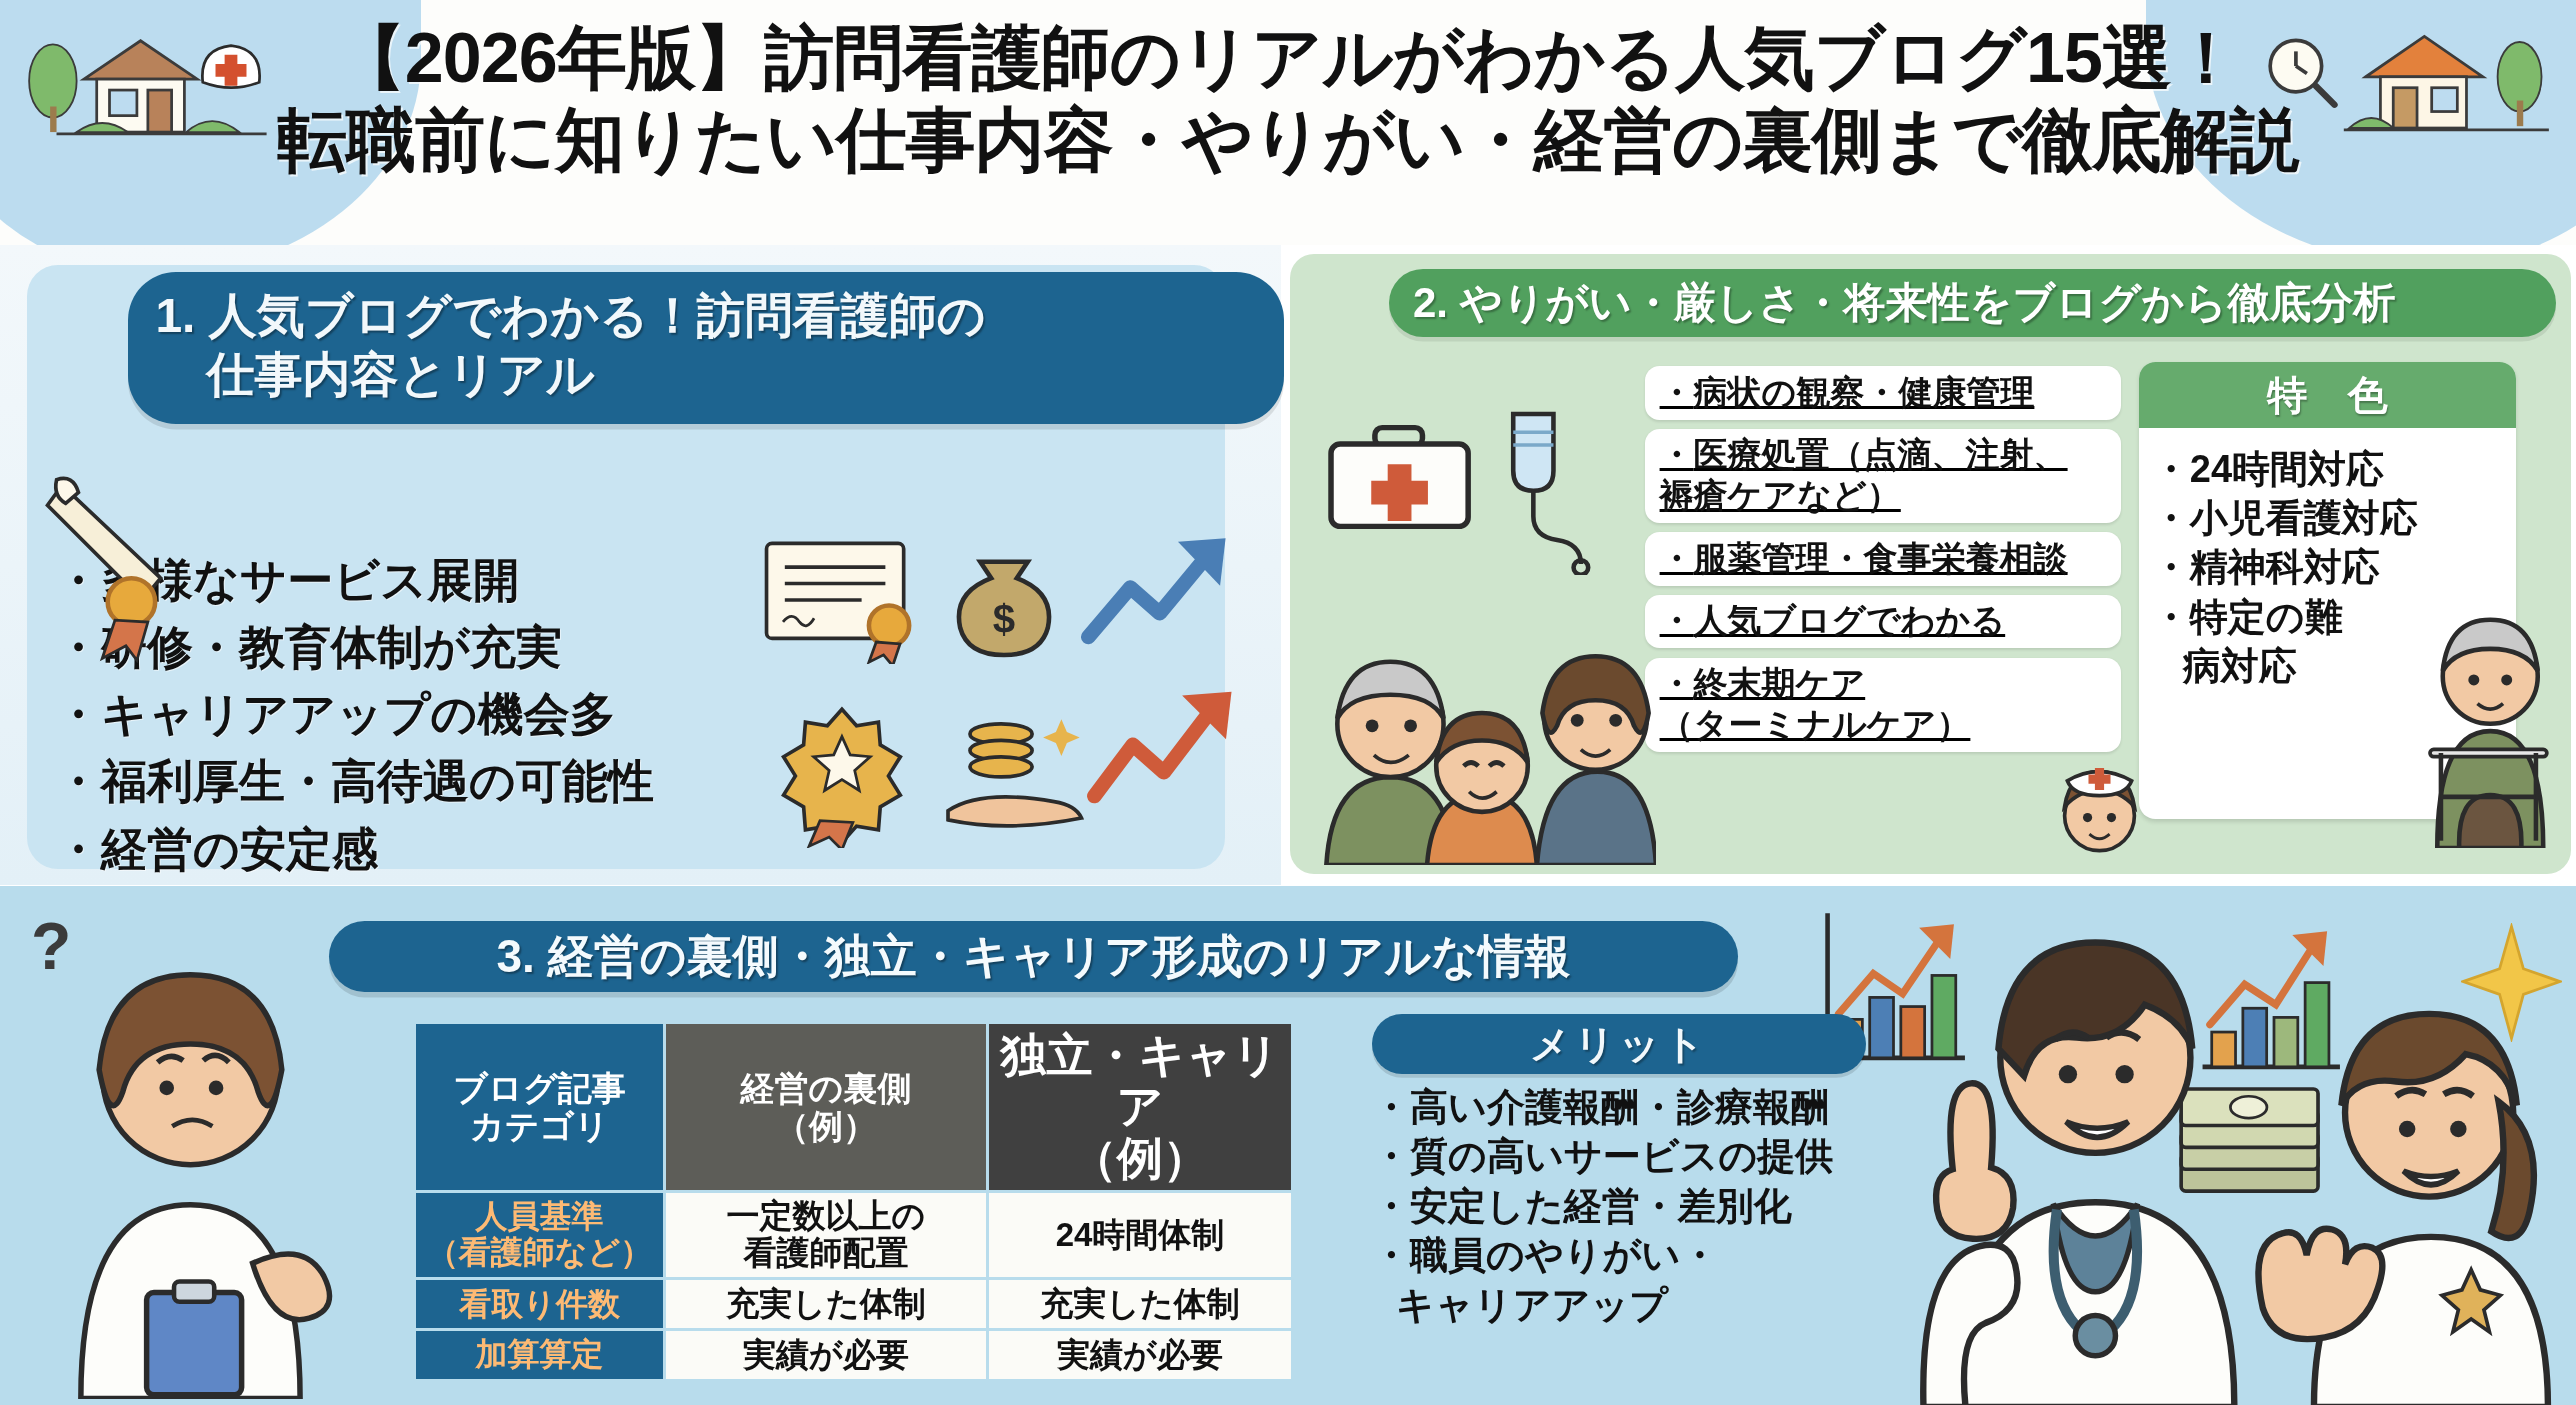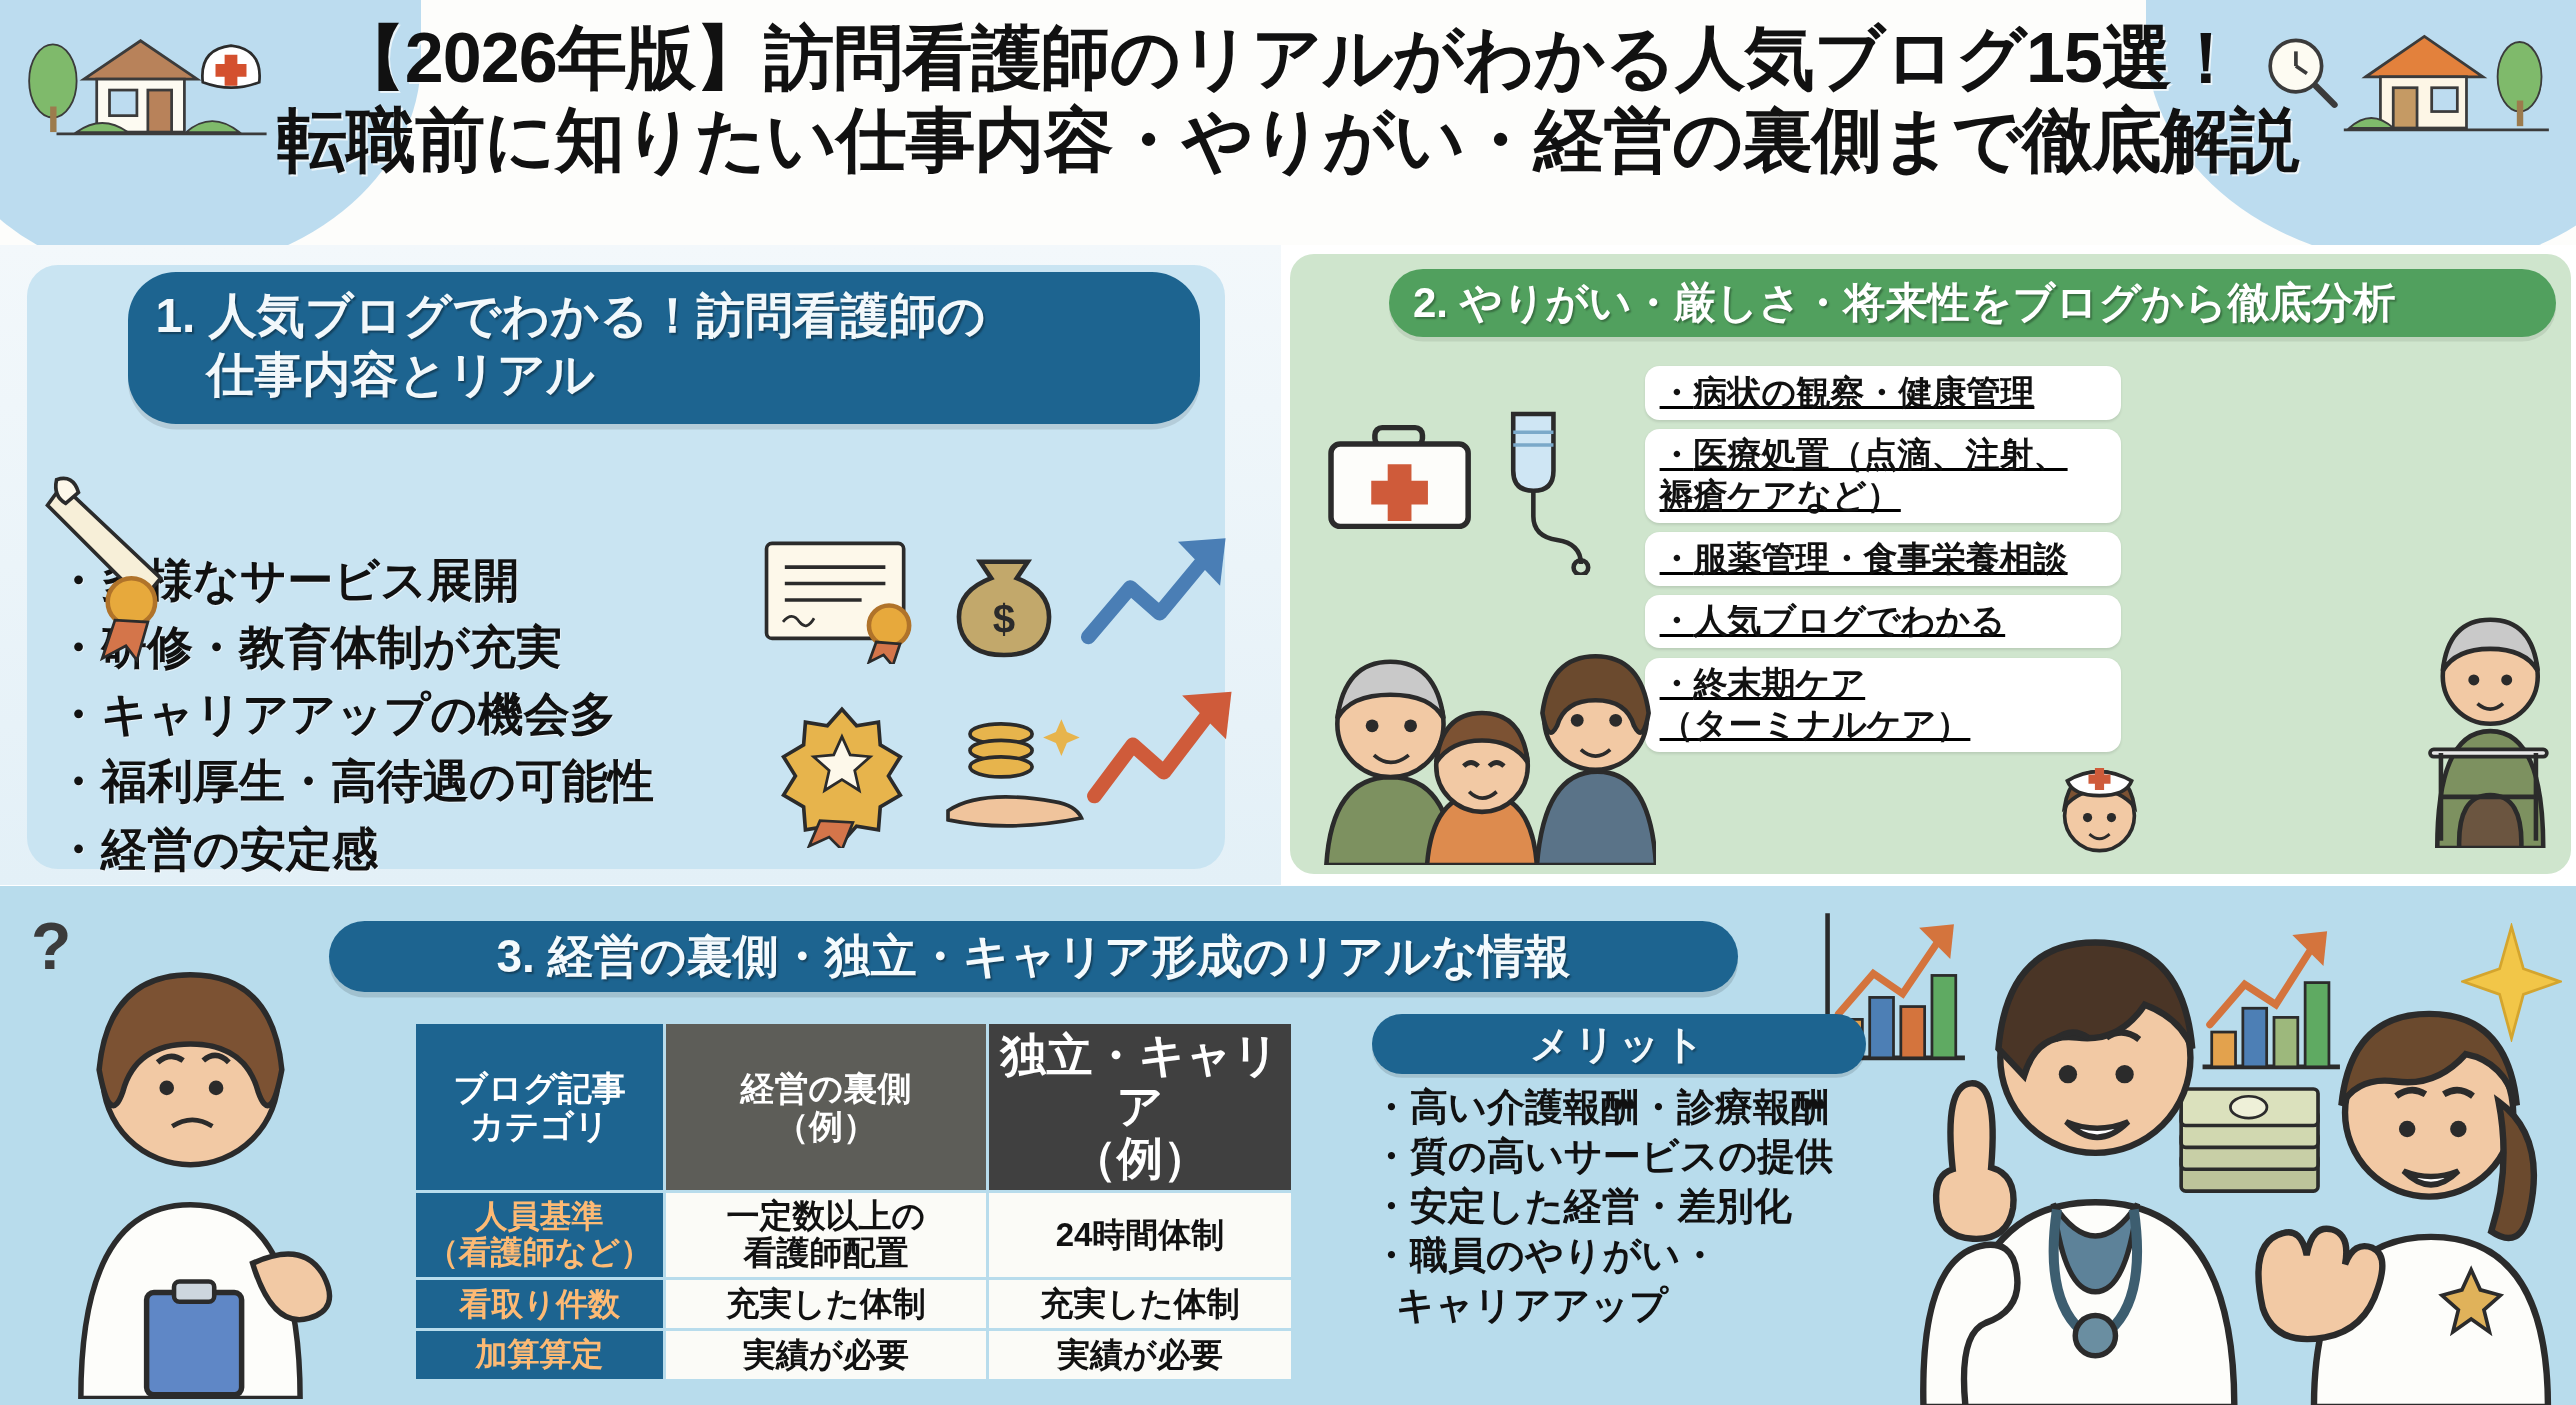--- a/index.html
+++ b/index.html
@@ -47,21 +47,21 @@
   
   .panel-left {
     position: absolute; left: 0; top: 245px; width: 1281px; height: 640px;
     background: linear-gradient(180deg,#f3f8fb 0%, #e3f0f7 100%);
   }
   .left-inner {
     position: absolute; left: 27.4px; top: 20px; width: 1198px; height: 604px;
     background: #c9e4f2; border-radius: 31px;
   }
   .sec1-head {
-    position: absolute; left: 128px; top: 27.4px; width: 1072px;
+    position: absolute; left: 128px; top: 27.4px; width: 1156px;
     background: #1d6490; border-radius: 48px;
     padding: 14.6px 27.4px 20px 27.4px;
     box-shadow: 0 5.5px 0 rgba(0,0,0,.10);
     z-index: 4;
   }
   .sec1-head div {
     color: #f2f8fb; font-weight: 900; font-size: 48px; line-height: 1.22;
     text-shadow: 1.8px 1.8px 1.8px rgba(0,0,0,.35);
     white-space: nowrap;
   }
@@ -365,20 +365,32 @@
     <svg class="art" style="left:768px;top:512px;z-index:6;" width="101" height="101" viewBox="0 0 110 110">
       <circle cx="55" cy="64" r="38" fill="#f2c9a4" stroke="#2b2b2b" stroke-width="4"></circle>
       <path d="M17 54 q6 -38 38 -38 q32 0 38 38 q-16 -18 -38 -18 q-22 0 -38 18 Z" fill="#7c5233" stroke="#2b2b2b" stroke-width="4"></path>
       <path d="M20 26 q34 -20 70 0 q-6 16 -35 16 q-29 0 -35 -16 Z" fill="#fff" stroke="#2b2b2b" stroke-width="4"></path>
       <path d="M50 12 h10 v7 h7 v10 h-7 v7 h-10 v-7 h-7 v-10 h7 Z" fill="#cf5b3a"></path>
       <circle cx="42" cy="66" r="5" fill="#2b2b2b"></circle>
         <circle cx="68" cy="66" r="5" fill="#2b2b2b"></circle>
       <path d="M44 84 q11 10 22 0" stroke="#2b2b2b" stroke-width="3" fill="none"></path>
     </svg>
 
+    <div class="feat-card">
+      <div class="feat-head">
+        <span>特 色</span>
+      </div>
+      <ul class="feat-list">
+        <li>24時間対応</li>
+        <li>小児看護対応</li>
+        <li>精神科対応</li>
+        <li>特定の難</li>
+        <li class="cont">病対応</li>
+      </ul>
+    </div>
 
     <svg class="art" style="left:1125px;top:329px;z-index:7;" width="174" height="274" viewBox="0 0 190 300">
       <path d="M34 300 q0 -128 58 -128 q58 0 58 128 Z" fill="#7d9160" stroke="#2b2b2b" stroke-width="5"></path>
       <path d="M58 300 q-2 -58 34 -58 q36 0 34 58 Z" fill="#6b5540" stroke="#2b2b2b" stroke-width="5"></path>
       <circle cx="92" cy="112" r="52" fill="#f2c9a4" stroke="#2b2b2b" stroke-width="5"></circle>
       <path d="M40 106 q6 -56 52 -56 q46 0 52 56 q-14 -24 -52 -24 q-38 0 -52 24 Z" fill="#c9c9c9" stroke="#2b2b2b" stroke-width="5"></path>
       <circle cx="74" cy="116" r="6" fill="#2b2b2b"></circle>
         <circle cx="110" cy="116" r="6" fill="#2b2b2b"></circle>
       <path d="M78 142 q14 12 28 0" stroke="#2b2b2b" stroke-width="4" fill="none"></path>
 

